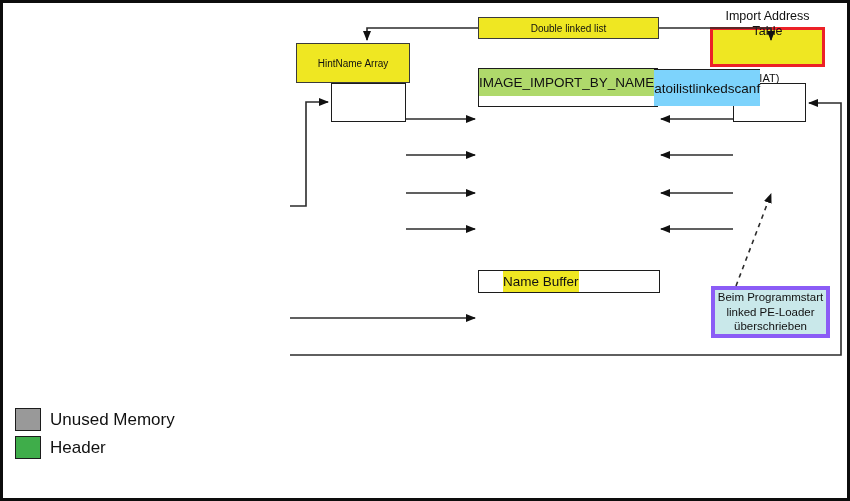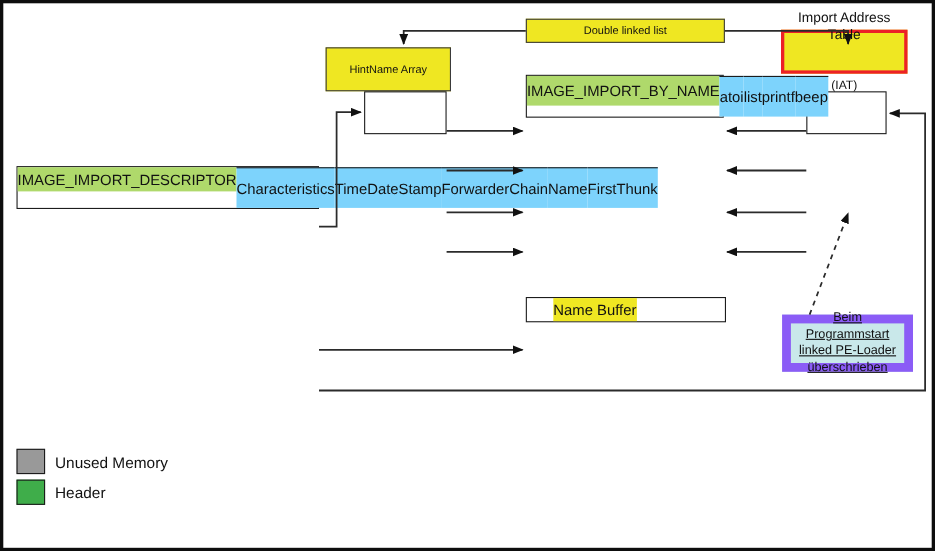--- a/index.html
+++ b/index.html
@@ -27,28 +27,28 @@
     border-top:1.4px solid #1c1c1c; font-size:13.5px;
   }
   .stack > div:first-child{border-top:none;}
   .hdr-lg{background:#afd96b; font-size:13px;}
   .hdr-y{background:#efe722; font-size:13.5px;}
   .r-green{background:#7dd3fc;}
   .r-gray{background:#999999;}
   .r-orange{background:#f4a52b; font-size:13px;}
   
   .note{
-    background:#c9e8ea; border:8px solid #8b5cf6; display:flex; flex-direction:column;
+    background:#c9e8ea; border:4px solid #8b5cf6; display:flex; flex-direction:column;
     align-items:center; justify-content:center; text-align:center;
-    font-size:11.5px; line-height:1.3;text-decoration:underline;
+    font-size:11.5px; line-height:1.3;
   }
   
   .legend-item{position:absolute; display:flex; align-items:center;}
   .swatch{width:26px; height:23px; border:1.6px solid #1c1c1c; box-sizing:border-box; margin-right:9px;}
-  .legend-label{font-size:14px;}
+  .legend-label{font-size:17px;}
   svg.wires{position:absolute; left:0; top:0; pointer-events:none;}
 </style>
 </head>
 <body>
 
 <div class="canvas">
 
   <div class="abs labelbox" style="left:475px; top:14px; width:181px; height:22px;">
     <span>Double linked list</span>
   </div>
@@ -78,35 +78,25 @@
     <div class="r-orange" style="height:37px;"></div>
     <div class="r-orange" style="height:37px;"></div>
     <div class="r-gray" style="height:15px;"></div>
   </div>
 
   <div class="abs stack" style="left:475px; top:65px; width:180px;">
     <div class="hdr-lg" style="height:27px;">IMAGE_IMPORT_BY_NAME</div>
     <div class="r-gray" style="height:5px;"></div>
     <div class="r-green" style="height:37px;">atoi</div>
     <div class="r-green" style="height:37px;">list</div>
-    <div class="r-green" style="height:37px;">printf</div>
-    <div class="r-green" style="height:37px;">beep</div>
+    <div class="r-green" style="height:37px;">linked</div>
+    <div class="r-green" style="height:37px;">scanf</div>
     <div class="r-gray" style="height:8px;"></div>
   </div>
 
-  <div class="abs stack" style="left:12px; top:148px; width:275px;">
-    <div class="hdr-lg" style="height:22px;">IMAGE_IMPORT_DESCRIPTOR</div>
-    <div class="r-gray" style="height:16px;"></div>
-    <div class="r-green" style="height:37px;">Characteristics</div>
-    <div class="r-green" style="height:37px;">TimeDateStamp</div>
-    <div class="r-green" style="height:37px;">ForwarderChain</div>
-    <div class="r-green" style="height:37px;">Name</div>
-    <div class="r-green" style="height:37px;">FirstThunk</div>
-    <div class="r-gray" style="height:13px;"></div>
-  </div>
 
   <div class="abs stack" style="left:475px; top:267px; width:182px;padding-left:24px;">
     <div class="hdr-y" style="height:21px;">Name Buffer</div>
     <div class="r-gray" style="height:5px;"></div>
     <div class="r-gray" style="height:7px;"></div>
   </div>
 
   <div class="abs note" style="left:708px; top:283px; width:119px; height:52px;">
     <span>Beim Programmstart</span>
     <span>linked PE-Loader</span>

